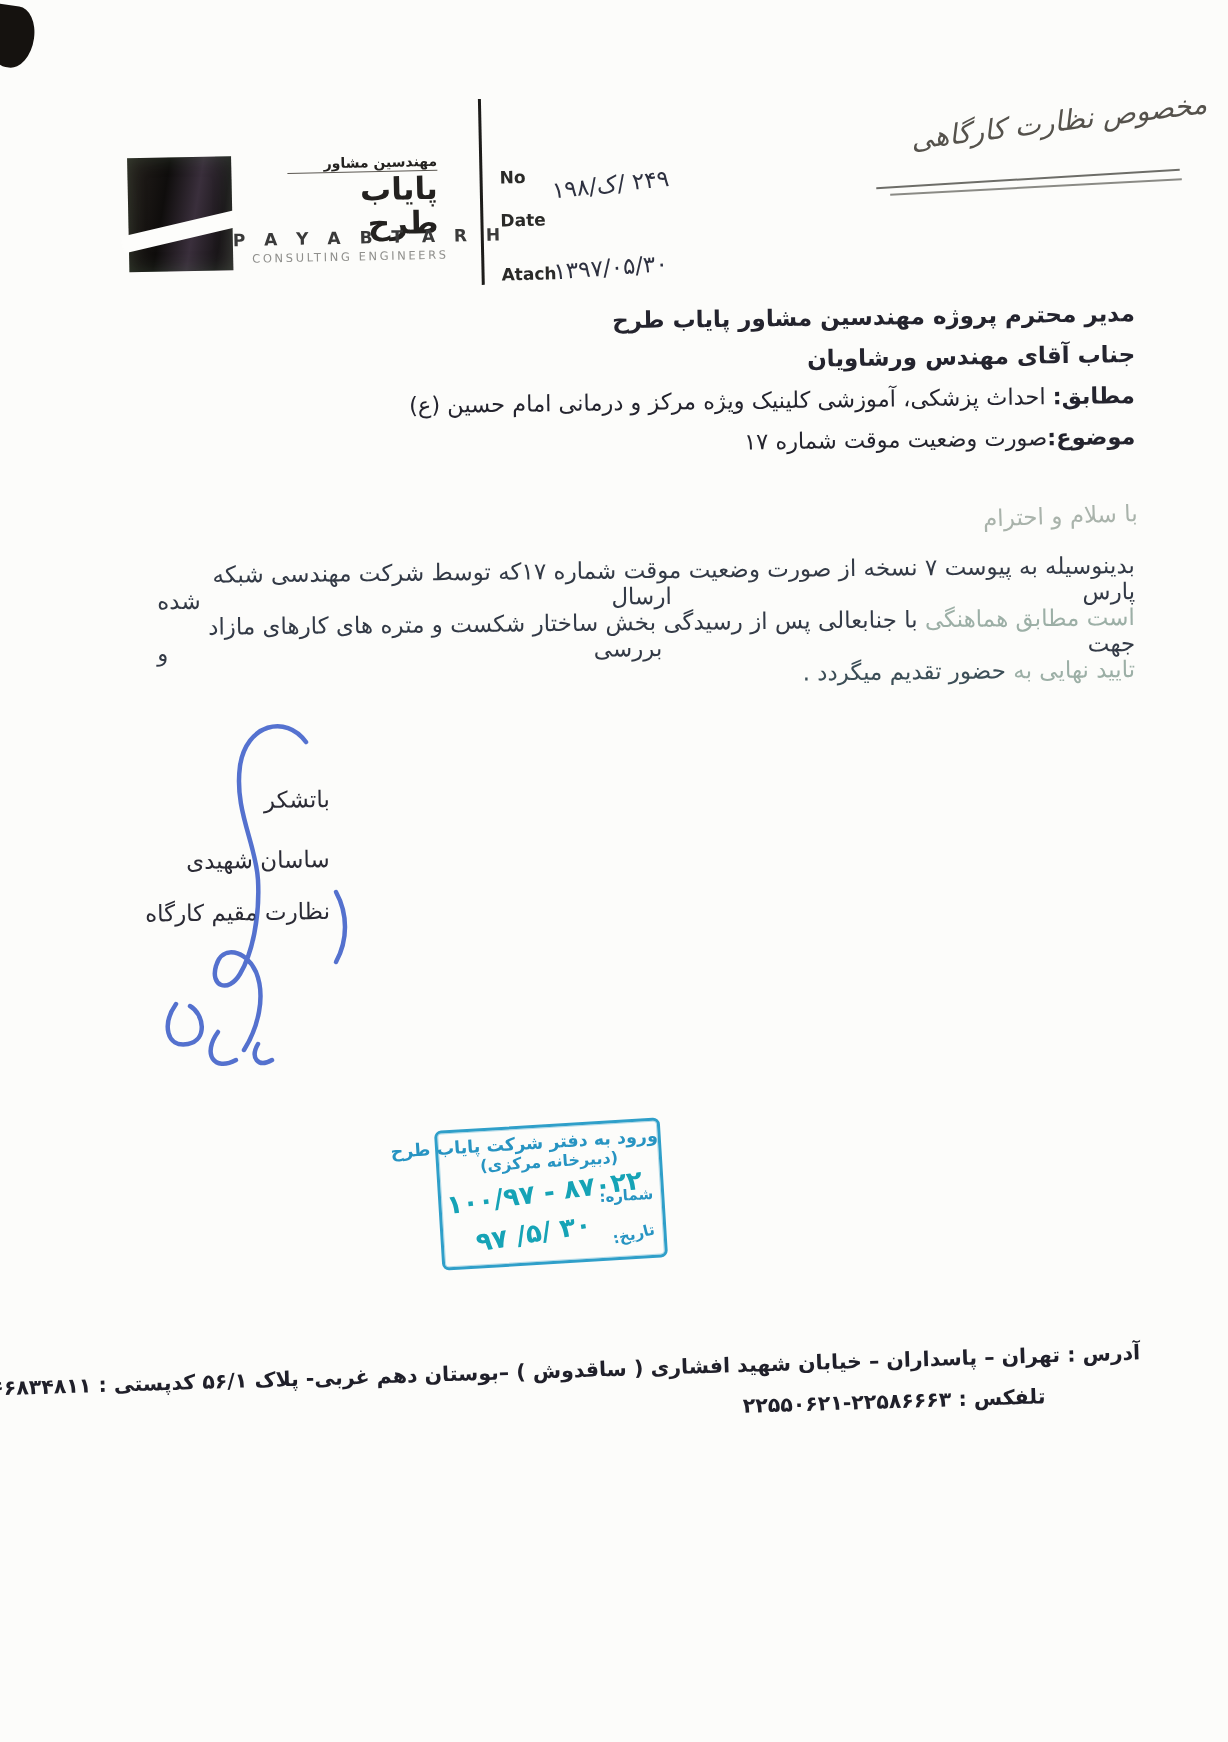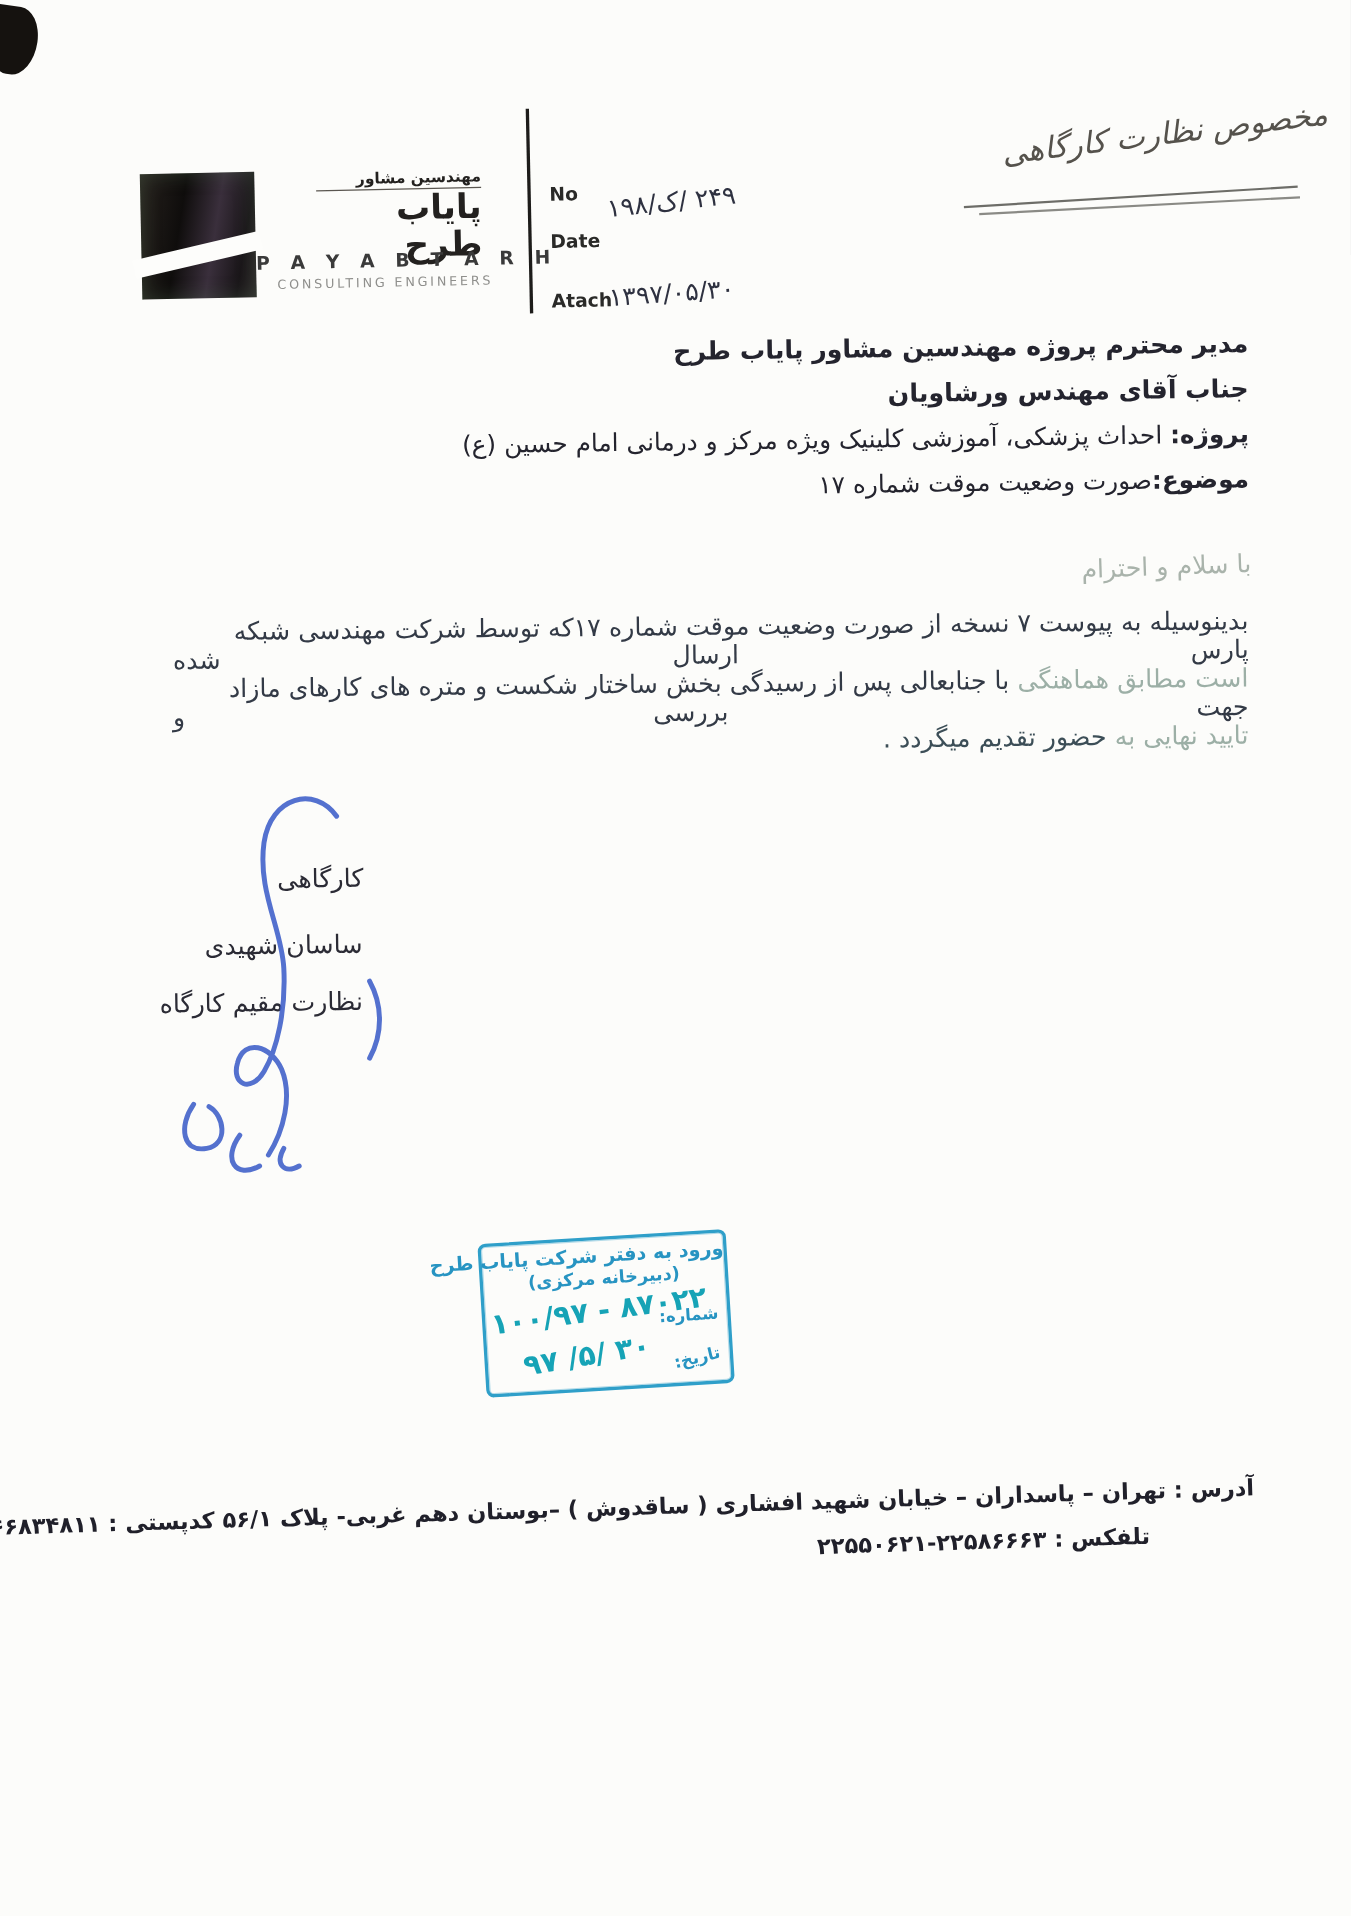--- a/index.html
+++ b/index.html
@@ -111,37 +111,37 @@
     <div class="abs fld fld-no">No</div>
     <div class="abs fld fld-date">Date</div>
     <div class="abs fld fld-atach">Atach</div>
     <div class="abs hw val-no"><span class="ltrnum">۱۹۸/ک/ ۲۴۹</span></div>
     <div class="abs hw val-atach"><span class="ltrnum">۱۳۹۷/۰۵/۳۰</span></div>
   </div>
 
   <div class="abs r-line r1 rtl">مدیر محترم پروژه  مهندسین مشاور پایاب طرح</div>
   <div class="abs r-line r2 rtl">جناب آقای مهندس ورشاویان</div>
   <div class="abs r-line r3 rtl">
-    <span class="lbl-b">پروژه:</span><span> احداث پزشکی، آموزشی کلینیک ویژه مرکز و درمانی امام حسین (ع)</span>
+    <span class="lbl-b">مطابق:</span><span> احداث پزشکی، آموزشی کلینیک ویژه مرکز و درمانی امام حسین (ع)</span>
   </div>
   <div class="abs r-line r4 rtl">
     <span class="lbl-b">موضوع:</span><span>صورت وضعیت موقت شماره ۱۷</span>
   </div>
 
   <div class="abs greeting rtl">با سلام و احترام</div>
 
   <div class="abs body-line b1 rtl">بدینوسیله به پیوست ۷ نسخه از صورت وضعیت موقت شماره ۱۷که توسط شرکت مهندسی شبکه پارس ارسال شده</div>
   <div class="abs body-line b2 rtl">
     <span class="faded">است  مطابق هماهنگی</span><span> با جنابعالی پس از رسیدگی بخش ساختار شکست و متره های کارهای مازاد جهت بررسی و</span>
   </div>
   <div class="abs body-line b3 rtl">
     <span class="faded">تایید نهایی به</span><span class="semi-dark"> حضور تقدیم میگردد .</span>
   </div>
 
-  <div class="abs s-line s1 rtl">کارگاهی</div>
+  <div class="abs s-line s1 rtl">باتشکر</div>
   <div class="abs s-line s2 rtl">ساسان شهیدی</div>
   <div class="abs s-line s3 rtl">نظارت مقیم کارگاه</div>
 
   <svg class="abs sig-svg" viewBox="0 0 240 380" fill="none">
     <g stroke="#3d5ec9" stroke-width="4.5" stroke-linecap="round" opacity="0.88">
       <path d="M166,30 C146,2 106,12 100,54 C94,98 116,132 118,168 C120,206 112,242 100,262 C88,282 70,274 76,254 C82,232 106,238 116,260 C126,284 118,316 104,338"></path>
       <path d="M196,180 C208,202 208,228 196,250"></path>
       <path d="M36,292 C22,312 26,336 48,332 C68,328 64,302 50,294"></path>
       <path d="M78,320 C62,342 74,360 96,348"></path>
       <path d="M118,332 C110,346 118,356 132,348"></path>

